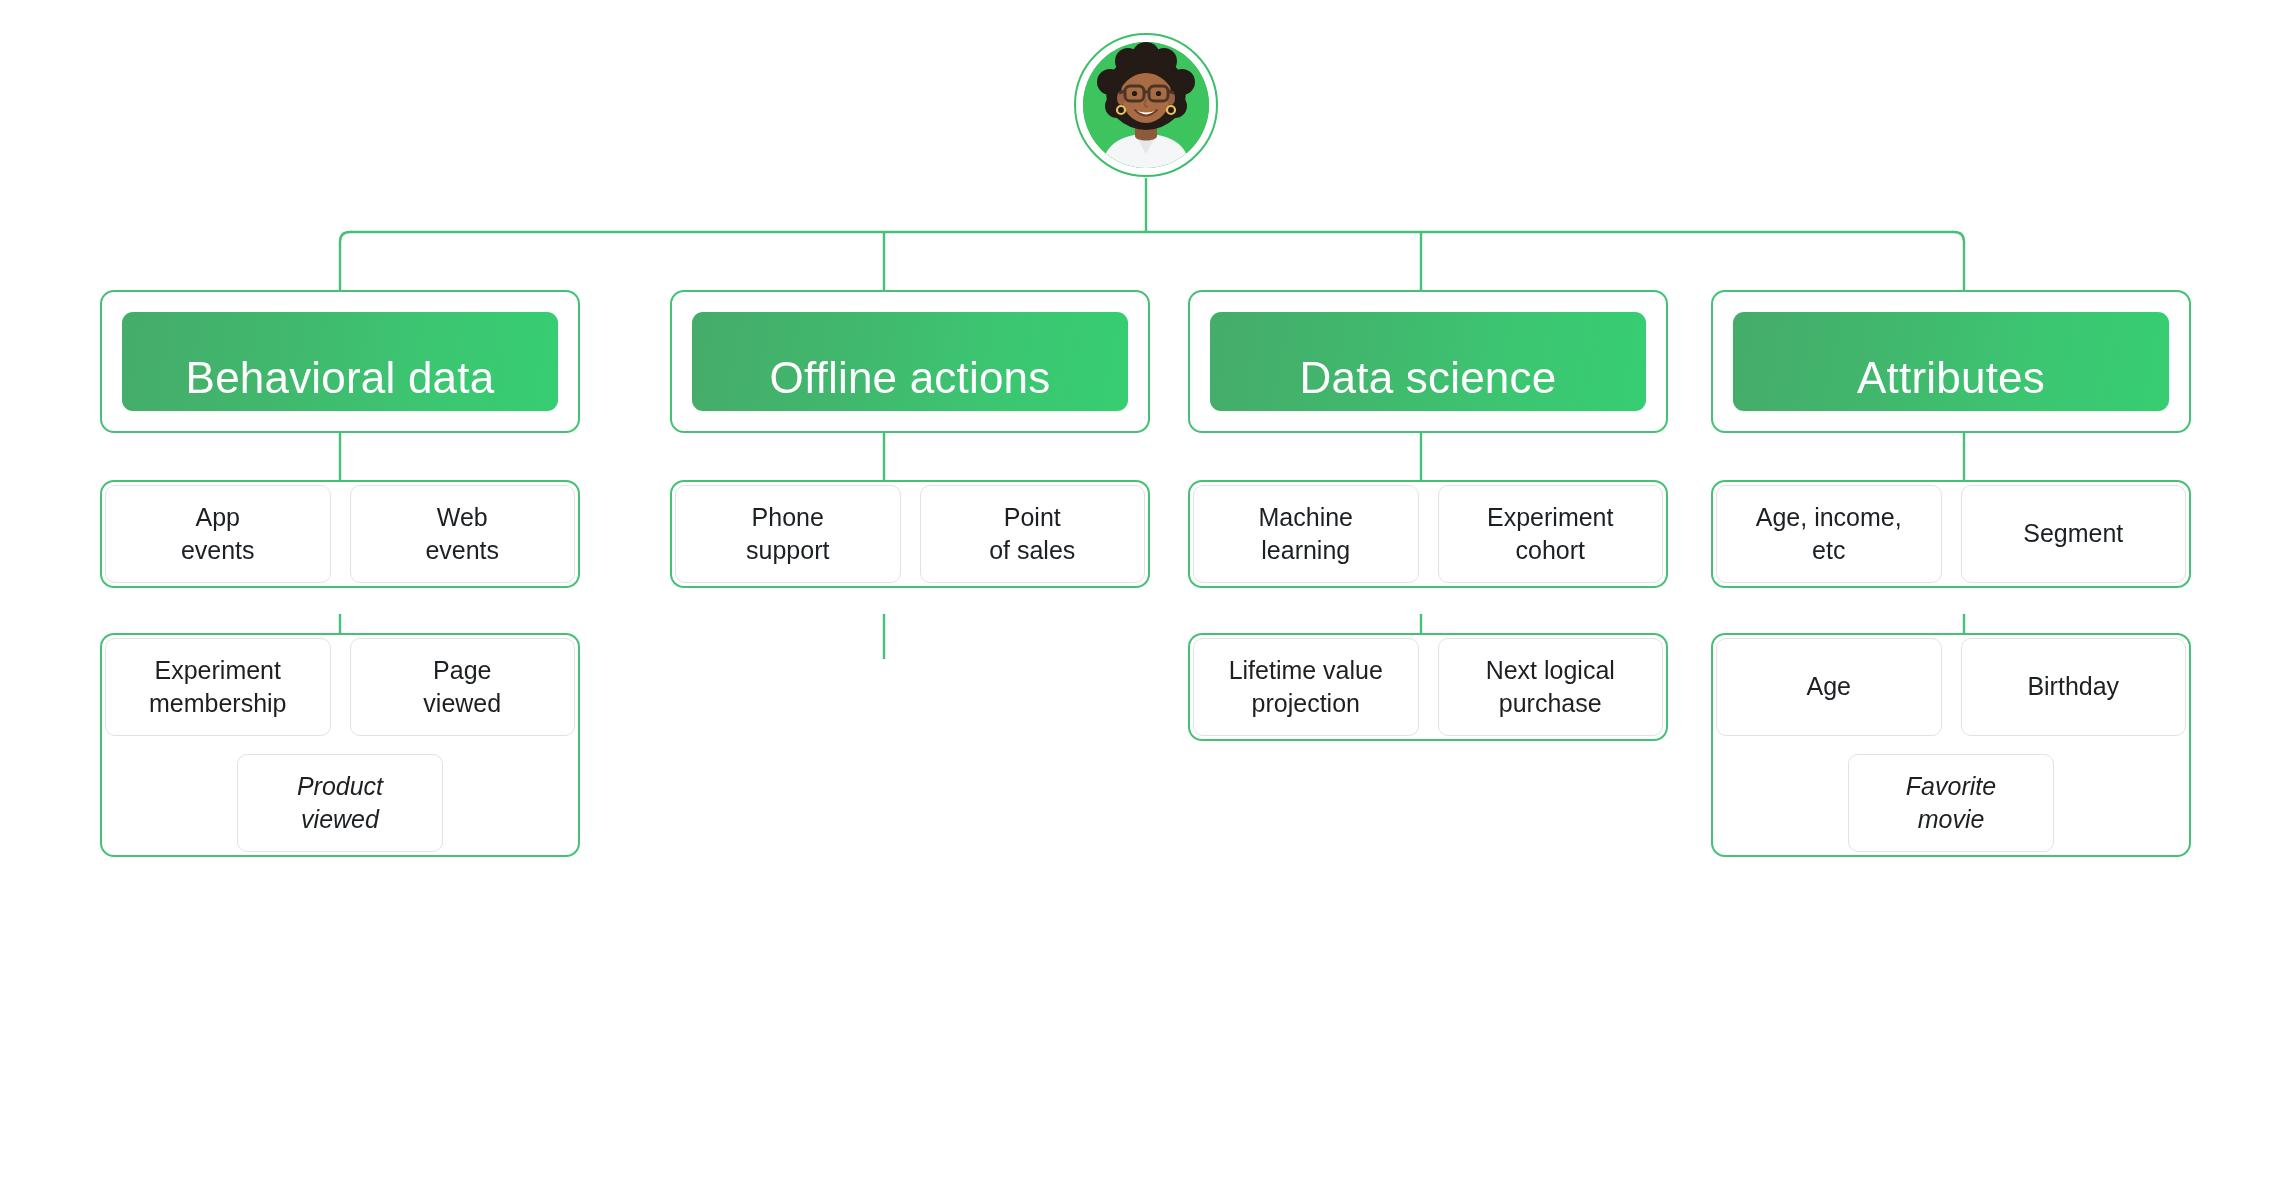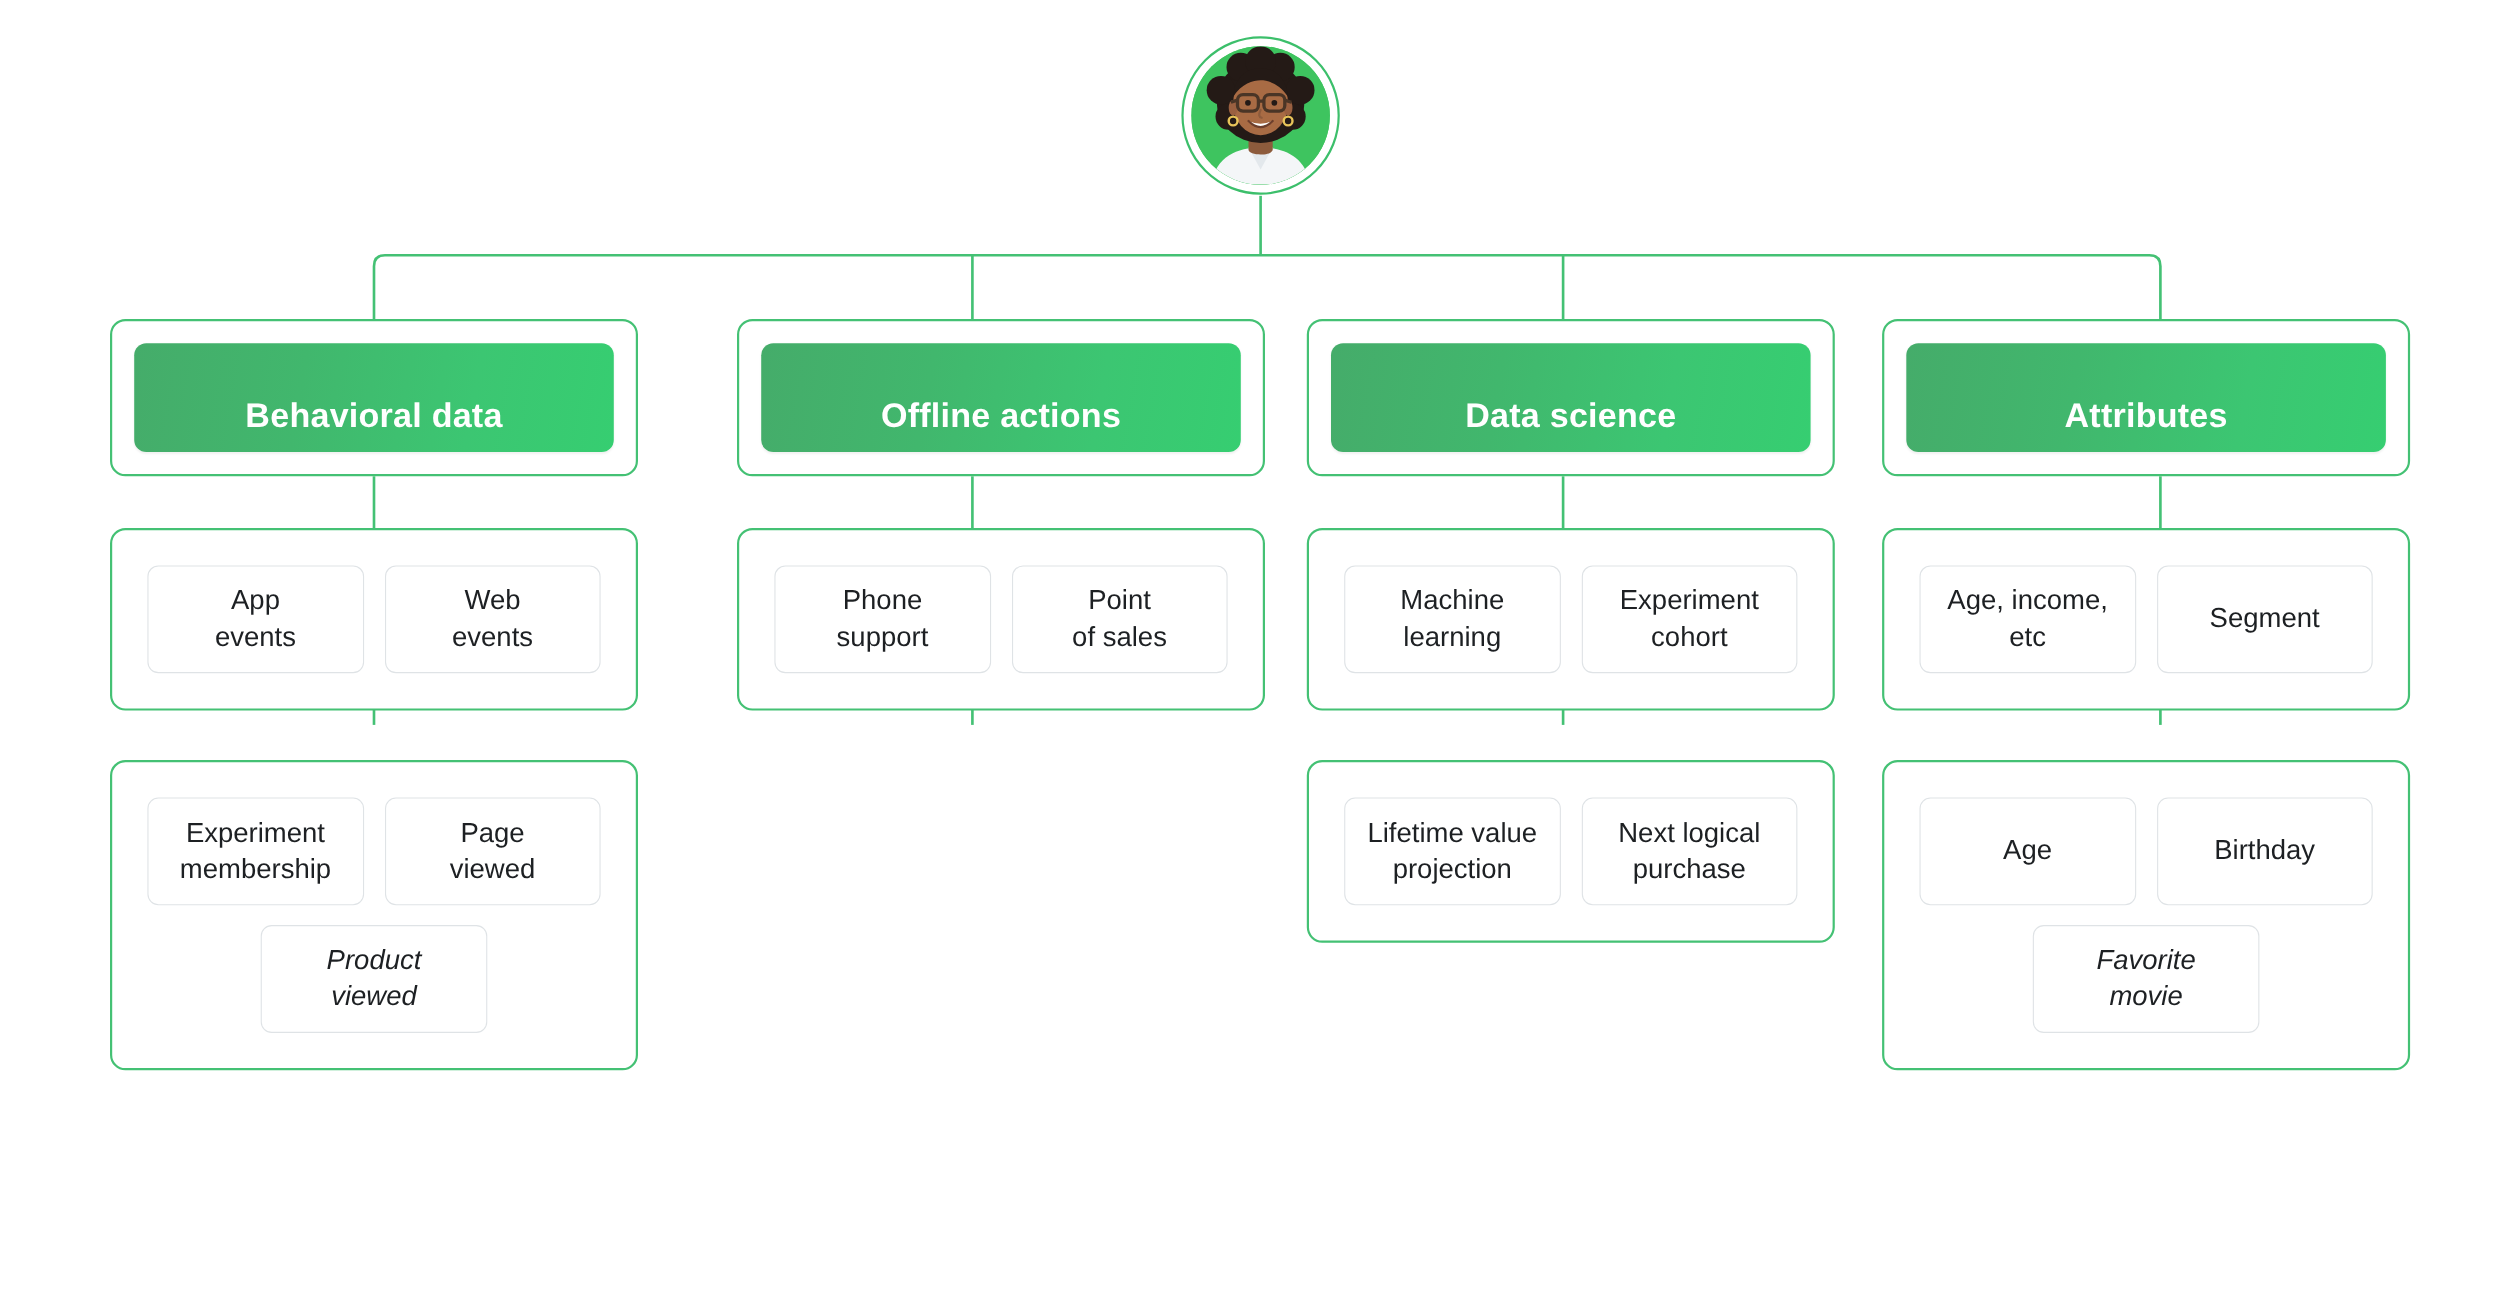--- a/index.html
+++ b/index.html
@@ -50,30 +50,30 @@
   .header-card{height:143px;padding:20px;}
   .header-banner{
     width:100%;height:100%;
     border-radius:11px;
     background:linear-gradient(100deg,#45ac6a 0%,#41b76d 35%,#3cc672 70%,#36ce71 100%);
     display:flex;align-items:center;justify-content:center;
     box-shadow:0 1px 2px rgba(0,0,0,0.06);
   }
   .header-label{
     color:#ffffff;
-    font-size:31px;
-    font-weight:700;
+    font-size:44px;
+    font-weight:400;
     letter-spacing:0.2px;
     line-height:1;
     white-space:nowrap;
     margin-top:32px;
   }
 
   
-  .group-card{padding:32px;}
+  .group-card{padding:3px;}
   .group-row{display:flex;gap:19px;}
   .group-row + .group-row{margin-top:18px;justify-content:center;}
 
   .chip{
     box-sizing:border-box;
     flex:1 1 0;
     min-height:98px;
     border:1.5px solid #dfe3e6;
     border-radius:10px;
     background:#ffffff;

